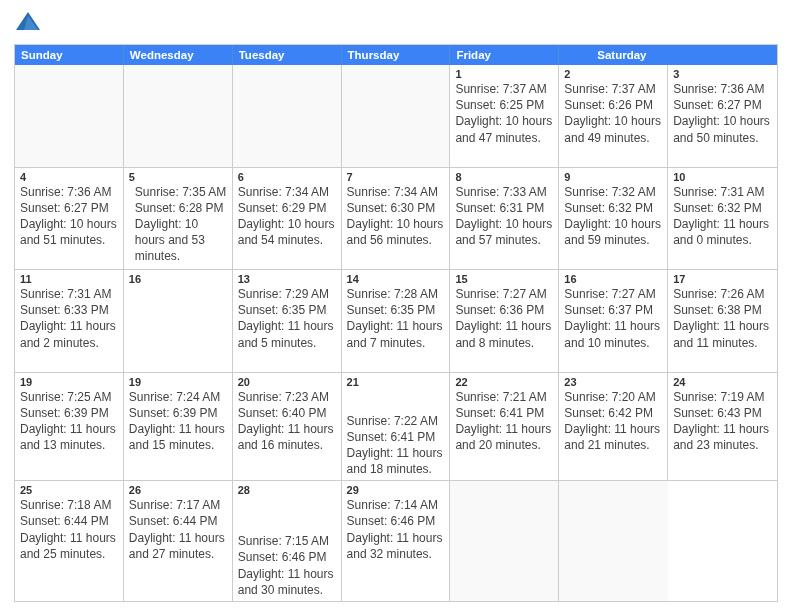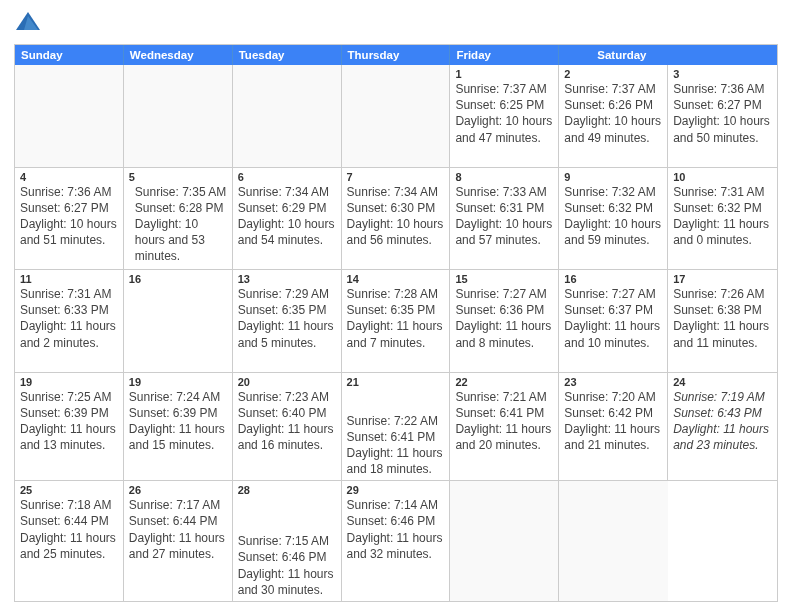--- a/index.html
+++ b/index.html
@@ -286,21 +286,21 @@
 Daylight: 11 hours and 20 minutes.</div>
           </div>
           <div class="cal-cell">
             <div class="day-number">23</div>
             <div class="day-info" style="white-space: pre-line;">Sunrise: 7:20 AM
 Sunset: 6:42 PM
 Daylight: 11 hours and 21 minutes.</div>
           </div>
           <div class="cal-cell">
             <div class="day-number">24</div>
-            <div class="day-info" style="white-space: pre-line; font-style: italic;">Sunrise: 7:19 AM
+            <div class="day-info" style="white-space: pre-line;">Sunrise: 7:19 AM
 Sunset: 6:43 PM
 Daylight: 11 hours and 23 minutes.</div>
           </div>
         </div>
         <div class="cal-row">
           <div class="cal-cell">
             <div class="day-number">25</div>
             <div class="day-info" style="white-space: pre-line;">Sunrise: 7:18 AM
 Sunset: 6:44 PM
 Daylight: 11 hours and 25 minutes.</div>

